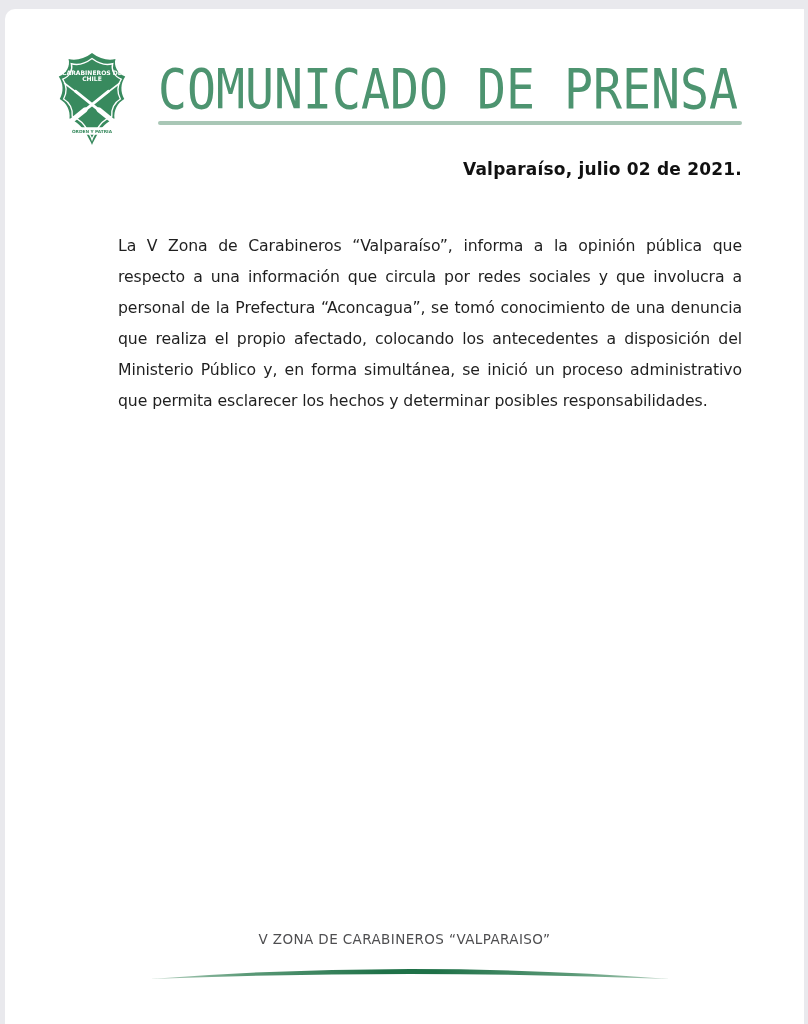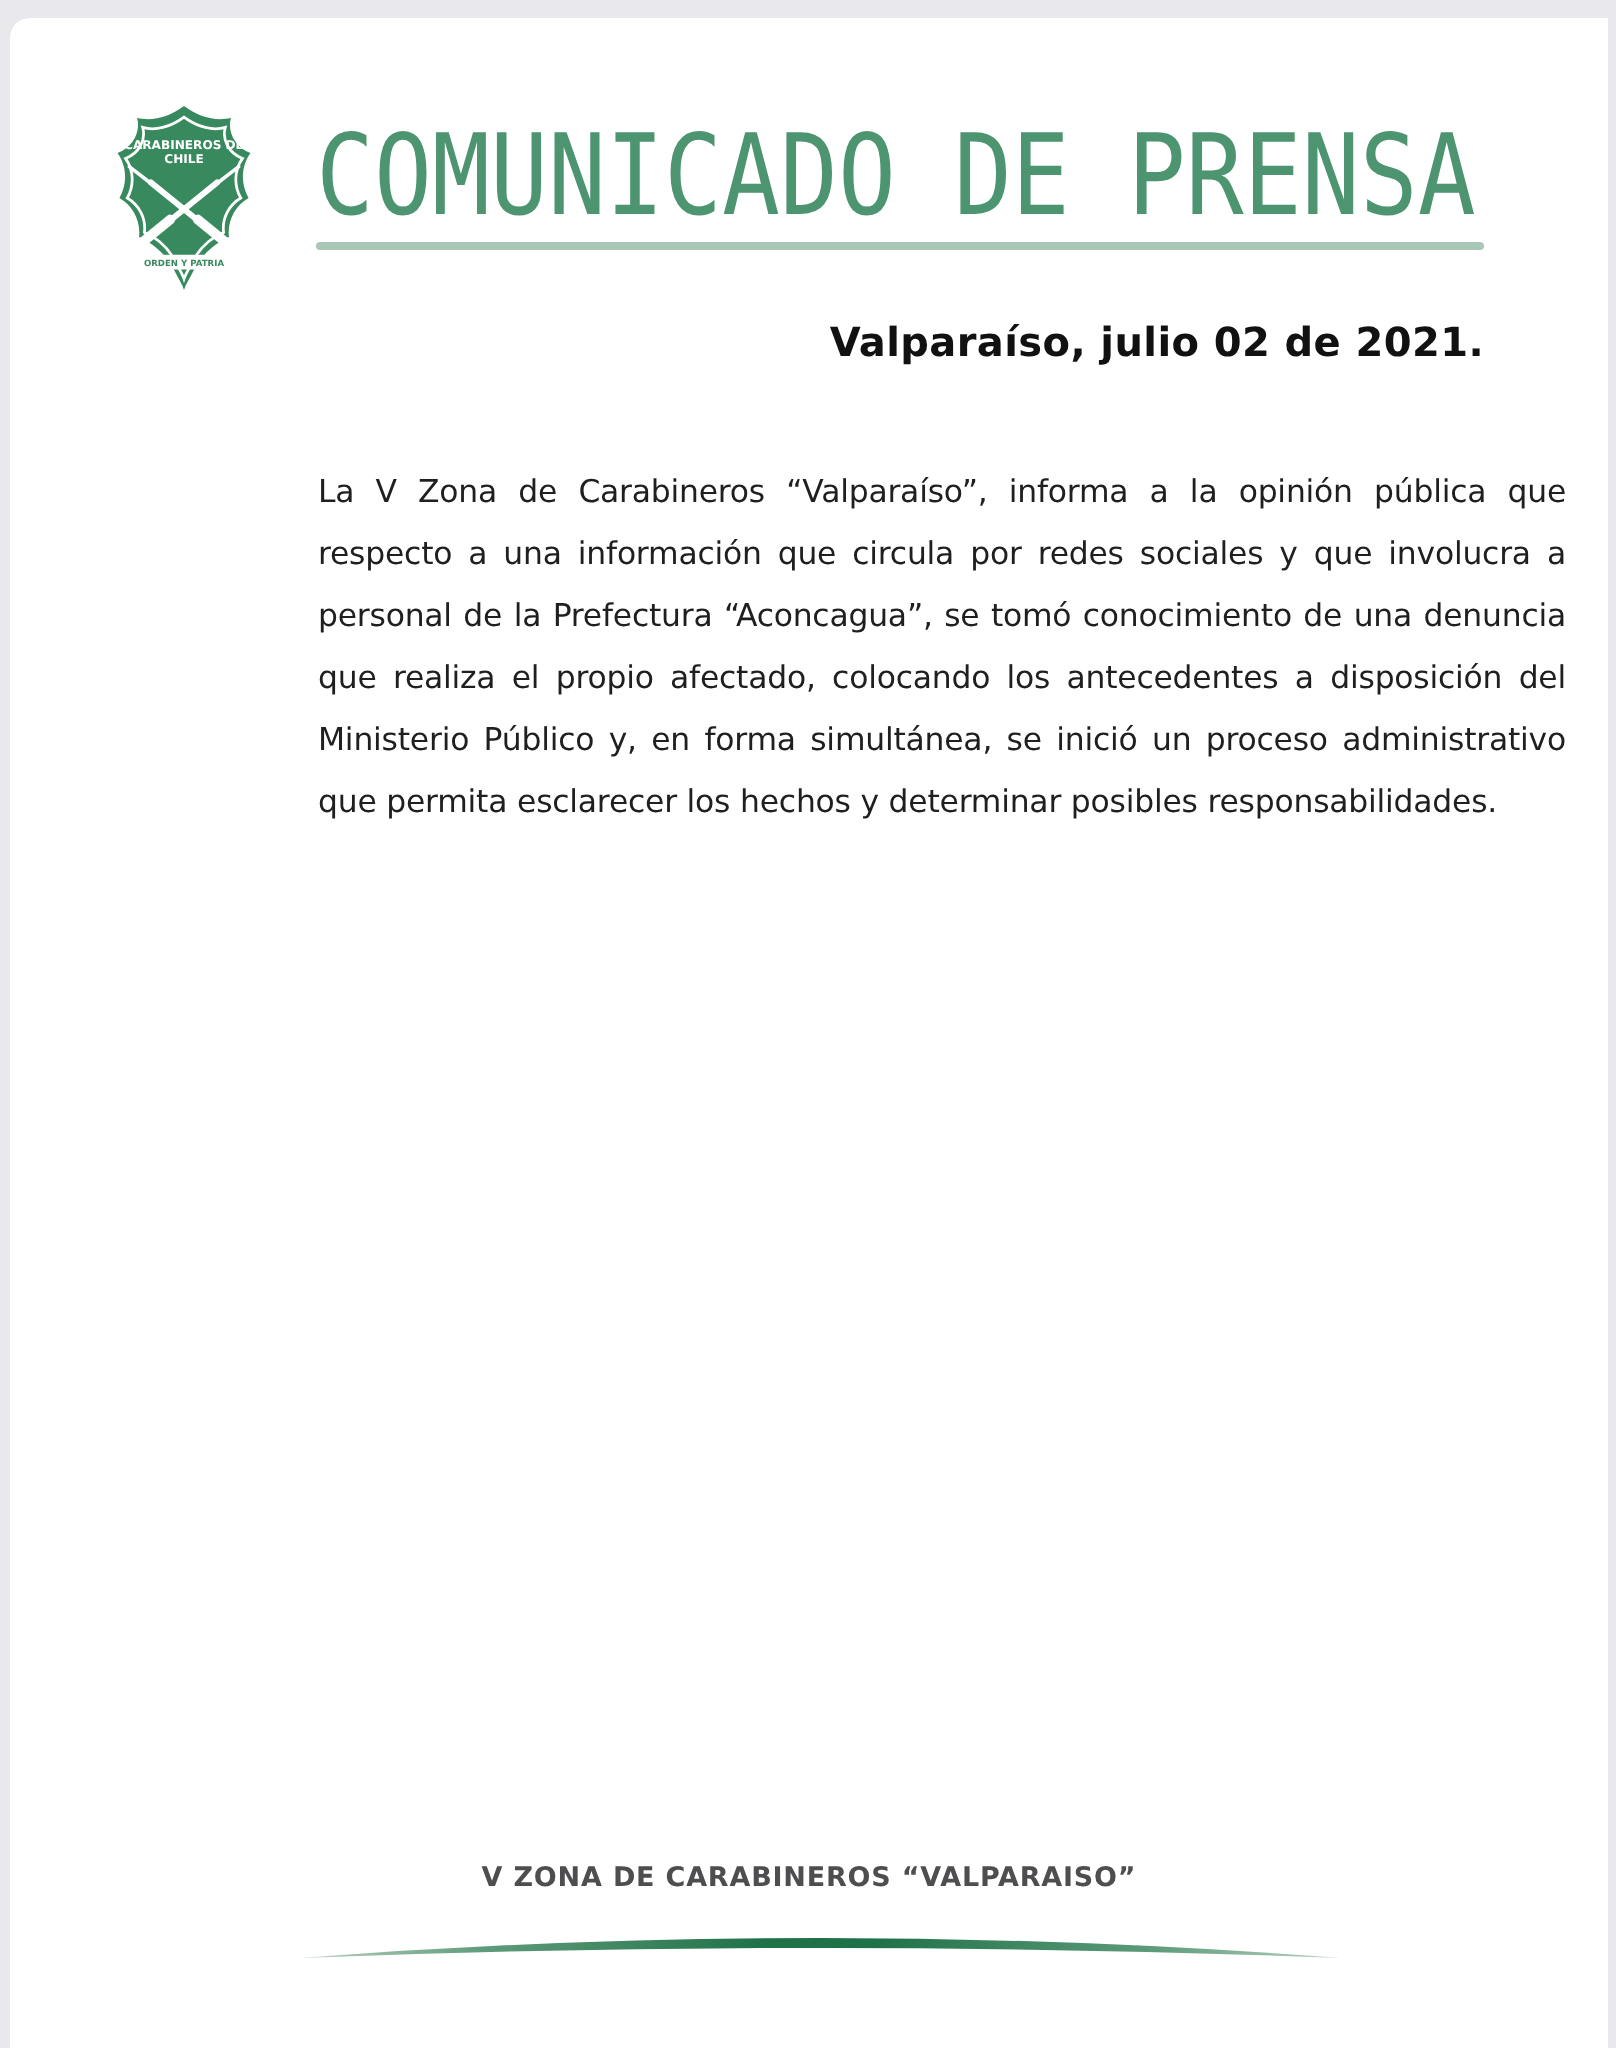--- a/index.html
+++ b/index.html
@@ -23,32 +23,32 @@
     color:#4d9470;
     transform:scaleX(0.86);transform-origin:left top;
     letter-spacing:0px;
   }
   .title-rule{
     position:absolute;left:153px;top:112px;width:584px;height:4px;
     background:#a9c7b6;border-radius:2px;
   }
   .dateline{
     position:absolute;top:150px;right:62px;
-    font-size:20px;font-weight:bold;color:#111;
+    font-size:17px;font-weight:bold;color:#111;
     letter-spacing:0.2px;
   }
   .body-text{
     position:absolute;left:113px;top:221px;width:624px;
     font-size:15.7px;line-height:31px;color:#1f1f1f;
-    text-align:justify;letter-spacing:-0.1px;margin-left:41px;
+    text-align:justify;letter-spacing:-0.1px;
   }
   .body-text p{margin:0 0 19px 0;}
   .footer-line{
     position:absolute;left:0;right:0;top:922px;text-align:center;
-    font-size:13.5px;font-weight:bold;color:#4e4e50;letter-spacing:0.4px;
+    font-size:13.5px;font-weight:normal;color:#4e4e50;letter-spacing:0.4px;
   }
   .swoosh{
     position:absolute;left:143px;top:950px;width:524px;height:24px;
   }
 </style>
 </head>
 <body>
 
 <div class="page">
 

